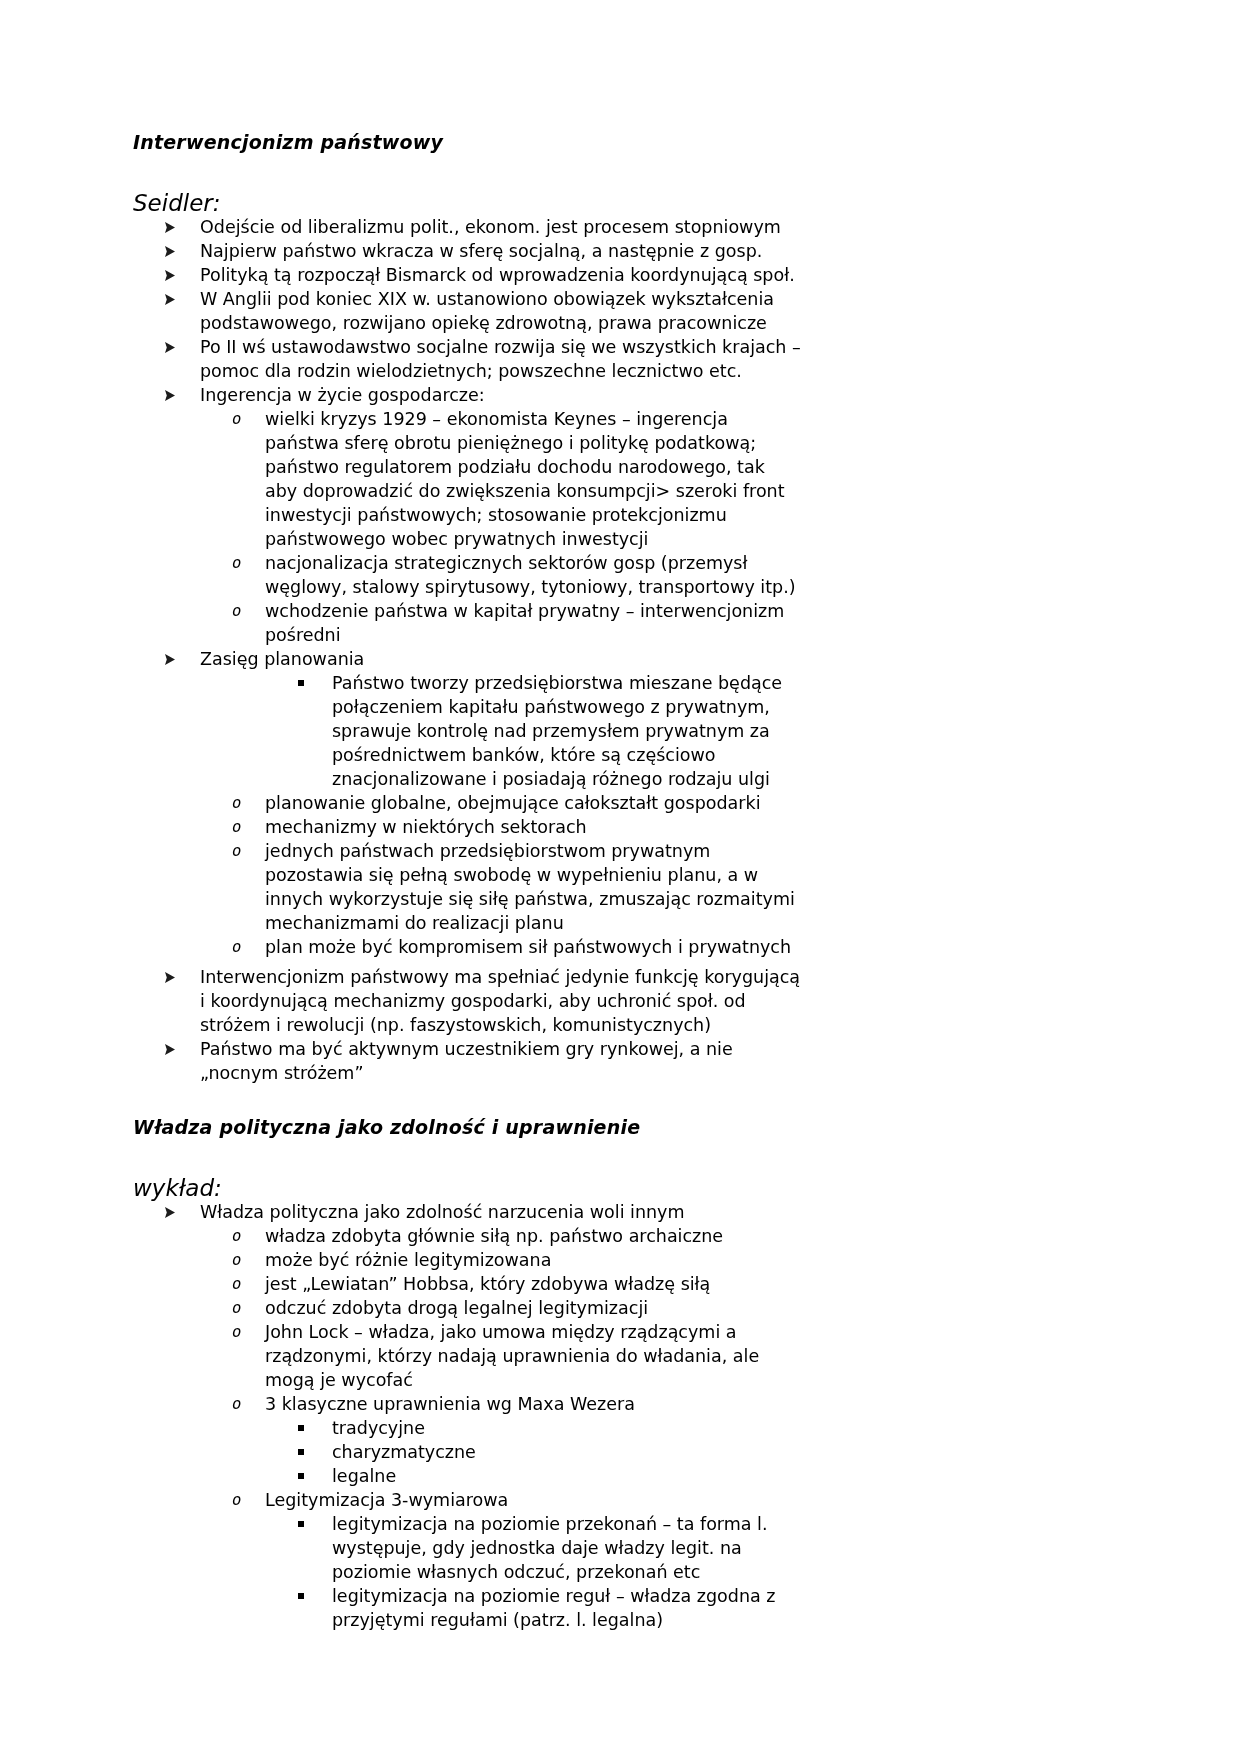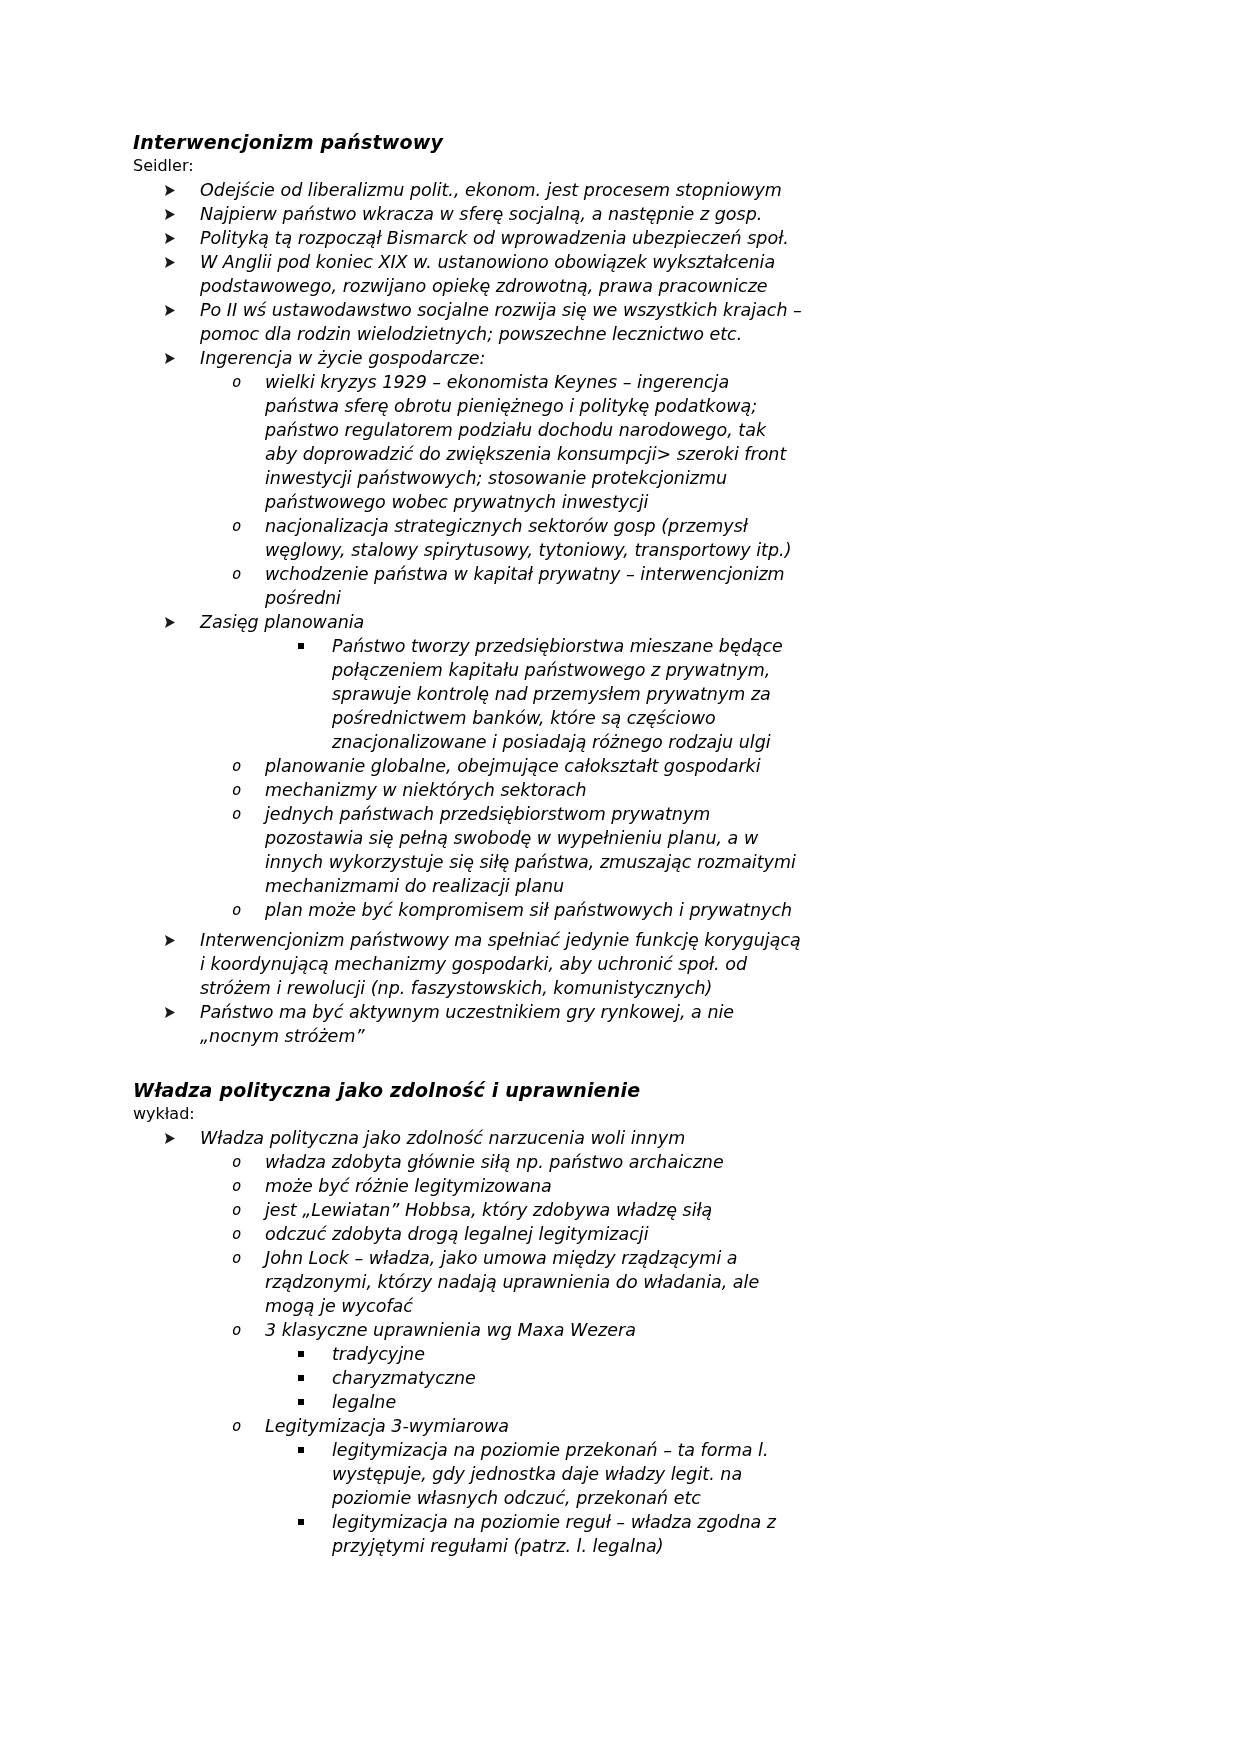--- a/index.html
+++ b/index.html
@@ -19,32 +19,34 @@
   }
   .doc-section + .doc-section { margin-top: 30px; }
   .section-title {
     font-size: 19px;
     font-weight: bold;
     font-style: italic;
     line-height: 24px;
     letter-spacing: 0.2px;
   }
   .section-subtitle {
-    font-size: 16px;
-    line-height: 24px;
+    font-size: 23px;
+    font-style: italic;
+    line-height: 24px;
+    margin-top: 37px;
   }
   .section-items { margin-top: 0; }
   .list-item {
     display: flex;
     align-items: flex-start;
     font-size: 17.5px;
     line-height: 24px;
   }
   .list-item.space-before { margin-top: 6px; }
-  .item-text { flex: 1 1 auto; min-width: 0; font-style: italic; }
+  .item-text { flex: 1 1 auto; min-width: 0; }
   .bullet {
     flex: 0 0 auto;
     display: block;
     line-height: 24px;
   }
   .level-1 { margin-left: 32px; }
   .level-1 .bullet { width: 35px; }
   .level-2 { margin-left: 99px; }
   .level-2 .bullet { width: 33px; }
   .level-3 { margin-left: 165px; }
@@ -94,21 +96,21 @@
     <span class="bullet">
               <i class="glyph"></i>
             </span>
     <span class="item-text">Najpierw państwo wkracza w sferę socjalną, a następnie z gosp.</span>
   </div>
 
   <div class="list-item level-1">
     <span class="bullet">
               <i class="glyph"></i>
             </span>
-    <span class="item-text">Polityką tą rozpoczął Bismarck od wprowadzenia ubezpieczeń społ.</span>
+    <span class="item-text">Polityką tą rozpoczął Bismarck od wprowadzenia koordynującą społ.</span>
   </div>
 
   <div class="list-item level-1">
     <span class="bullet">
               <i class="glyph"></i>
             </span>
     <span class="item-text">W Anglii pod koniec XIX w. ustanowiono obowiązek wykształcenia podstawowego, rozwijano opiekę zdrowotną, prawa pracownicze</span>
   </div>
 
   <div class="list-item level-1">

